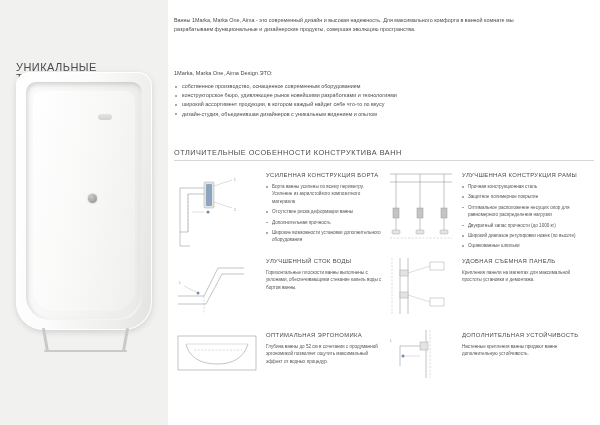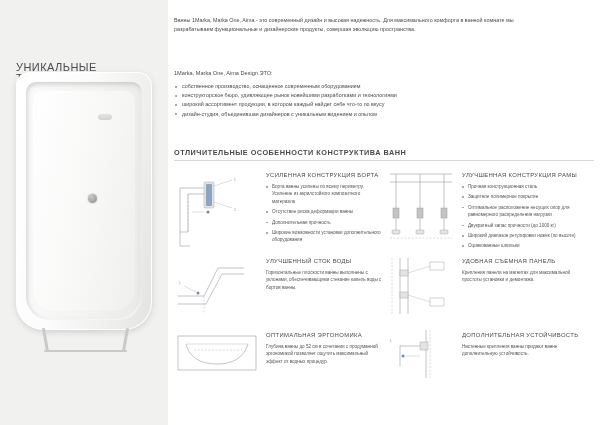--- a/index.html
+++ b/index.html
@@ -150,21 +150,20 @@
     background: #8c8c8c;
     border-radius: 50%;
   }
   .section-title {
     position: absolute;
     left: 6px; top: 148px;
     font-size: 7.3px;
     letter-spacing: .5px;
     color: #4a4a4a;
     text-transform: uppercase;
-    font-weight: bold;
   }
   .rule {
     position: absolute;
     left: 6px; top: 160px;
     width: 420px; height: 1px;
     background: #d6d6d5;
   }
 
   
   .feature {

